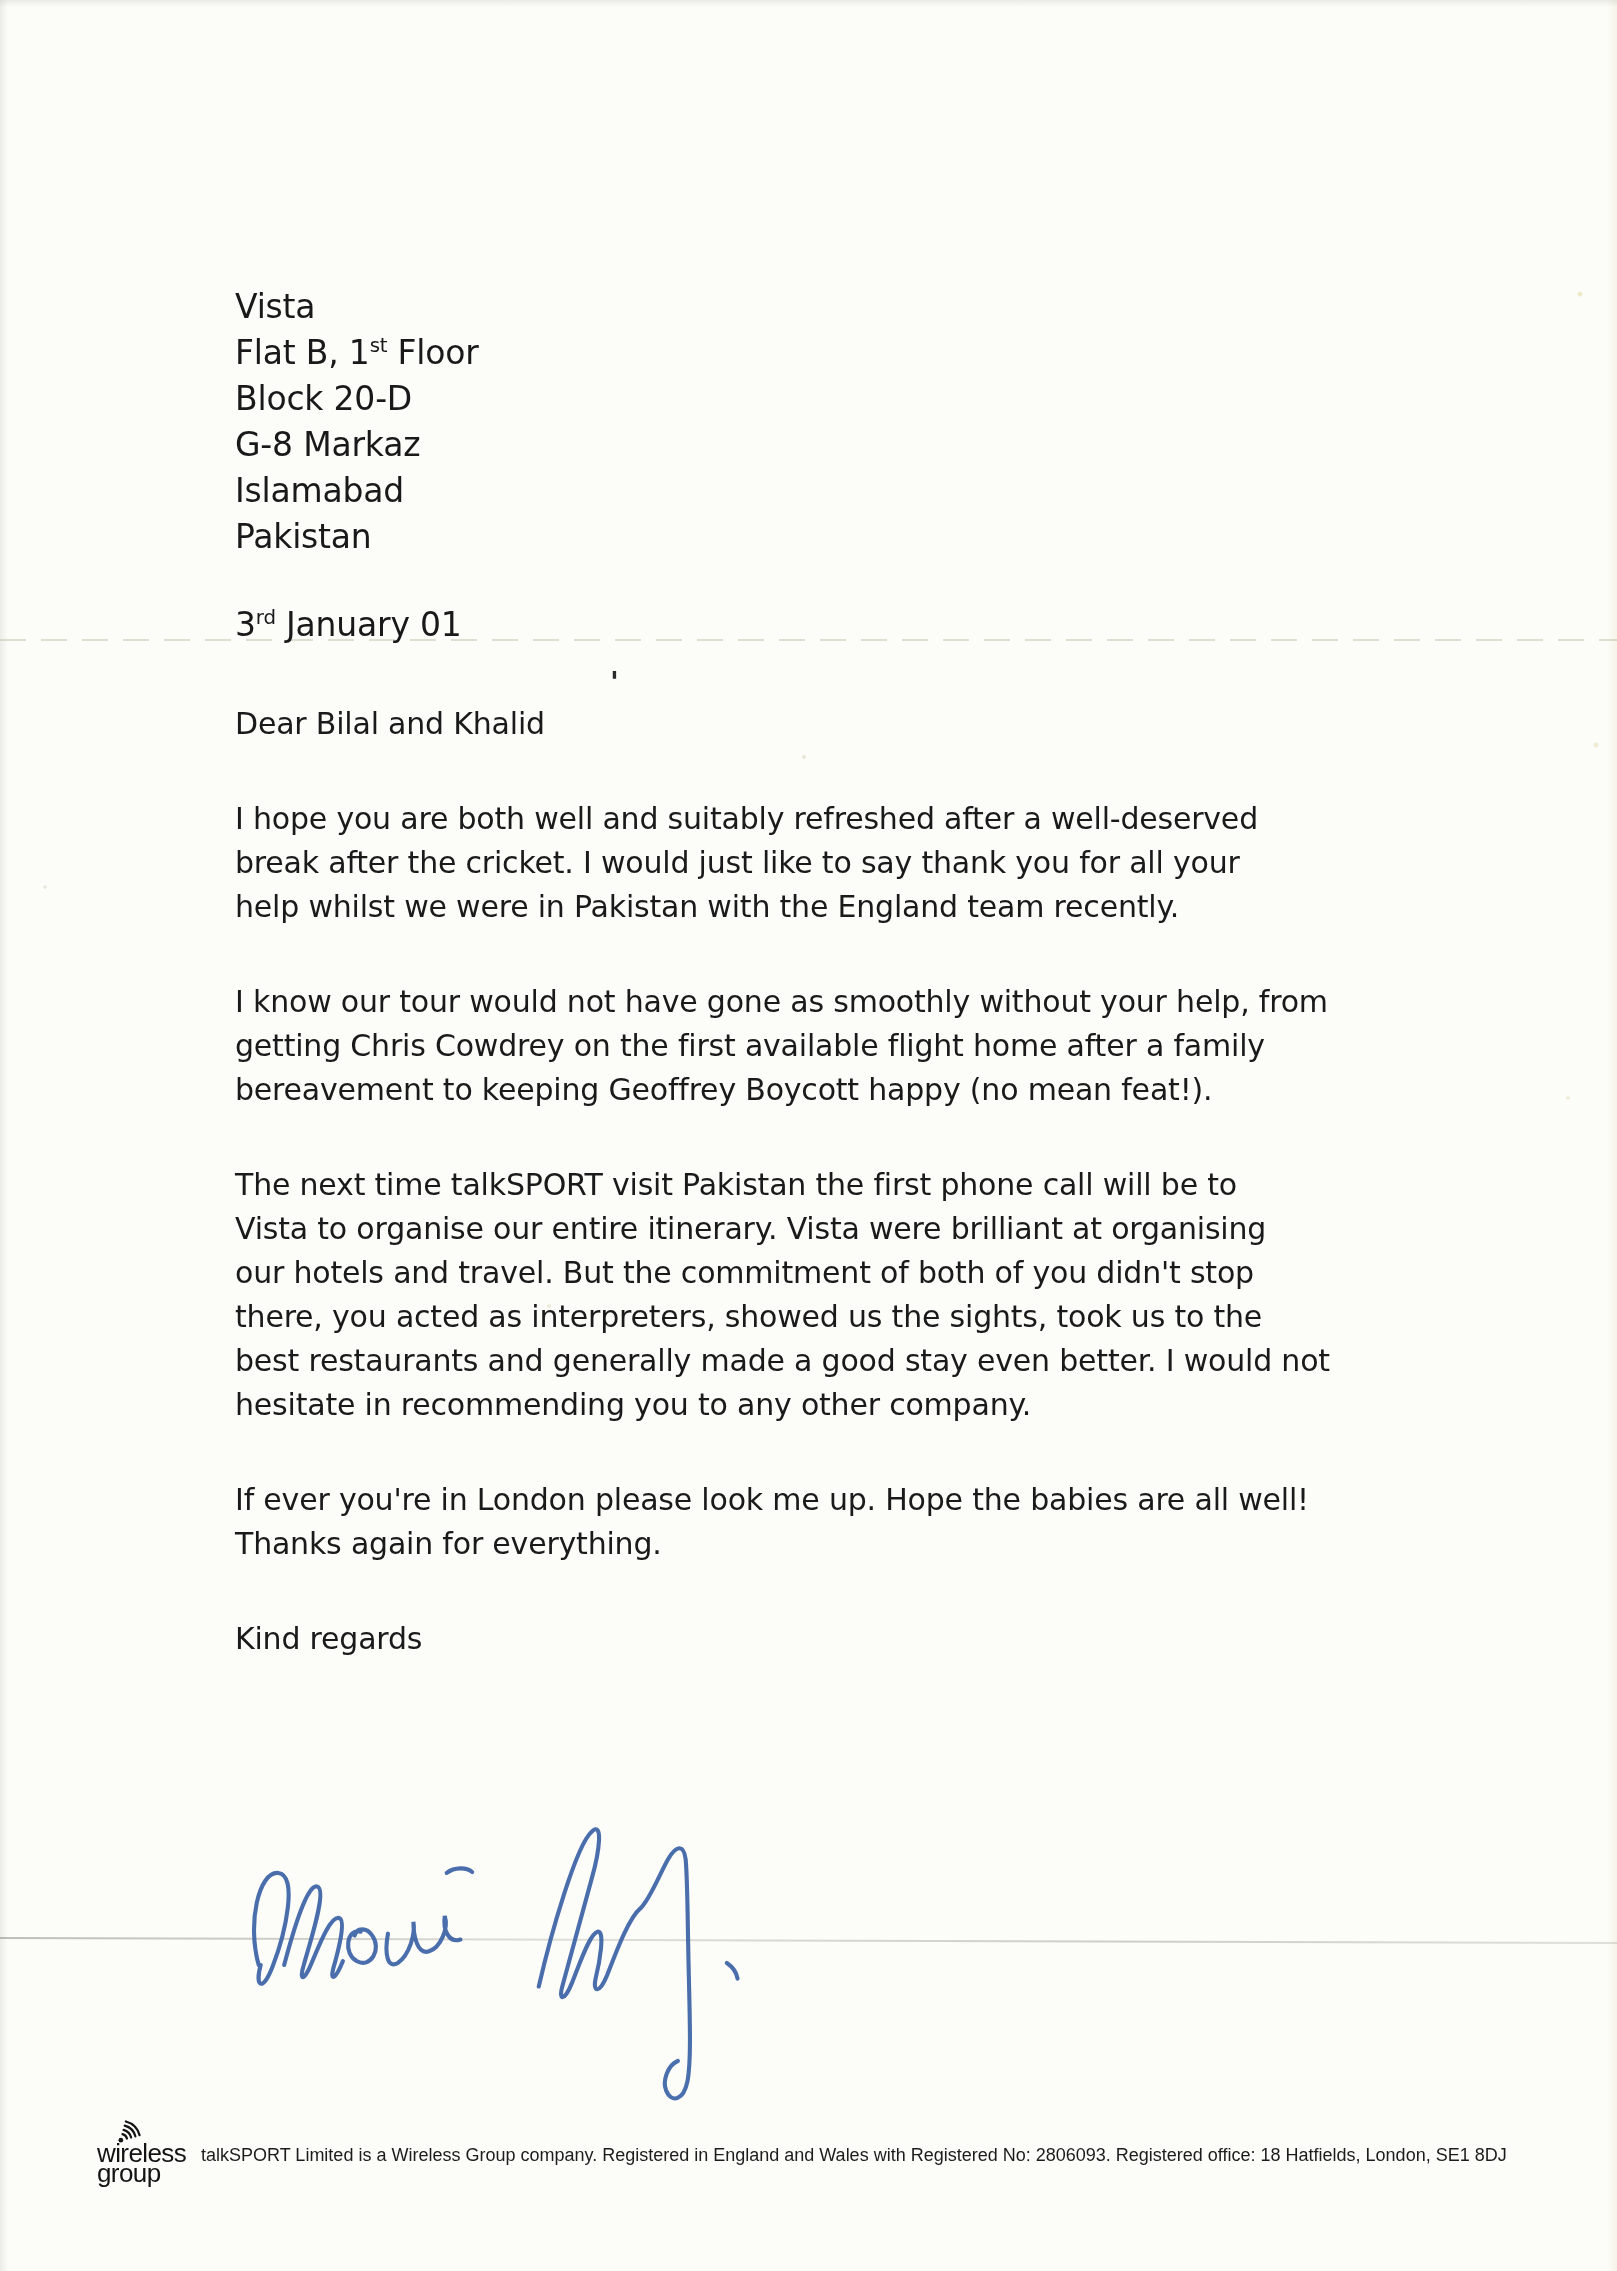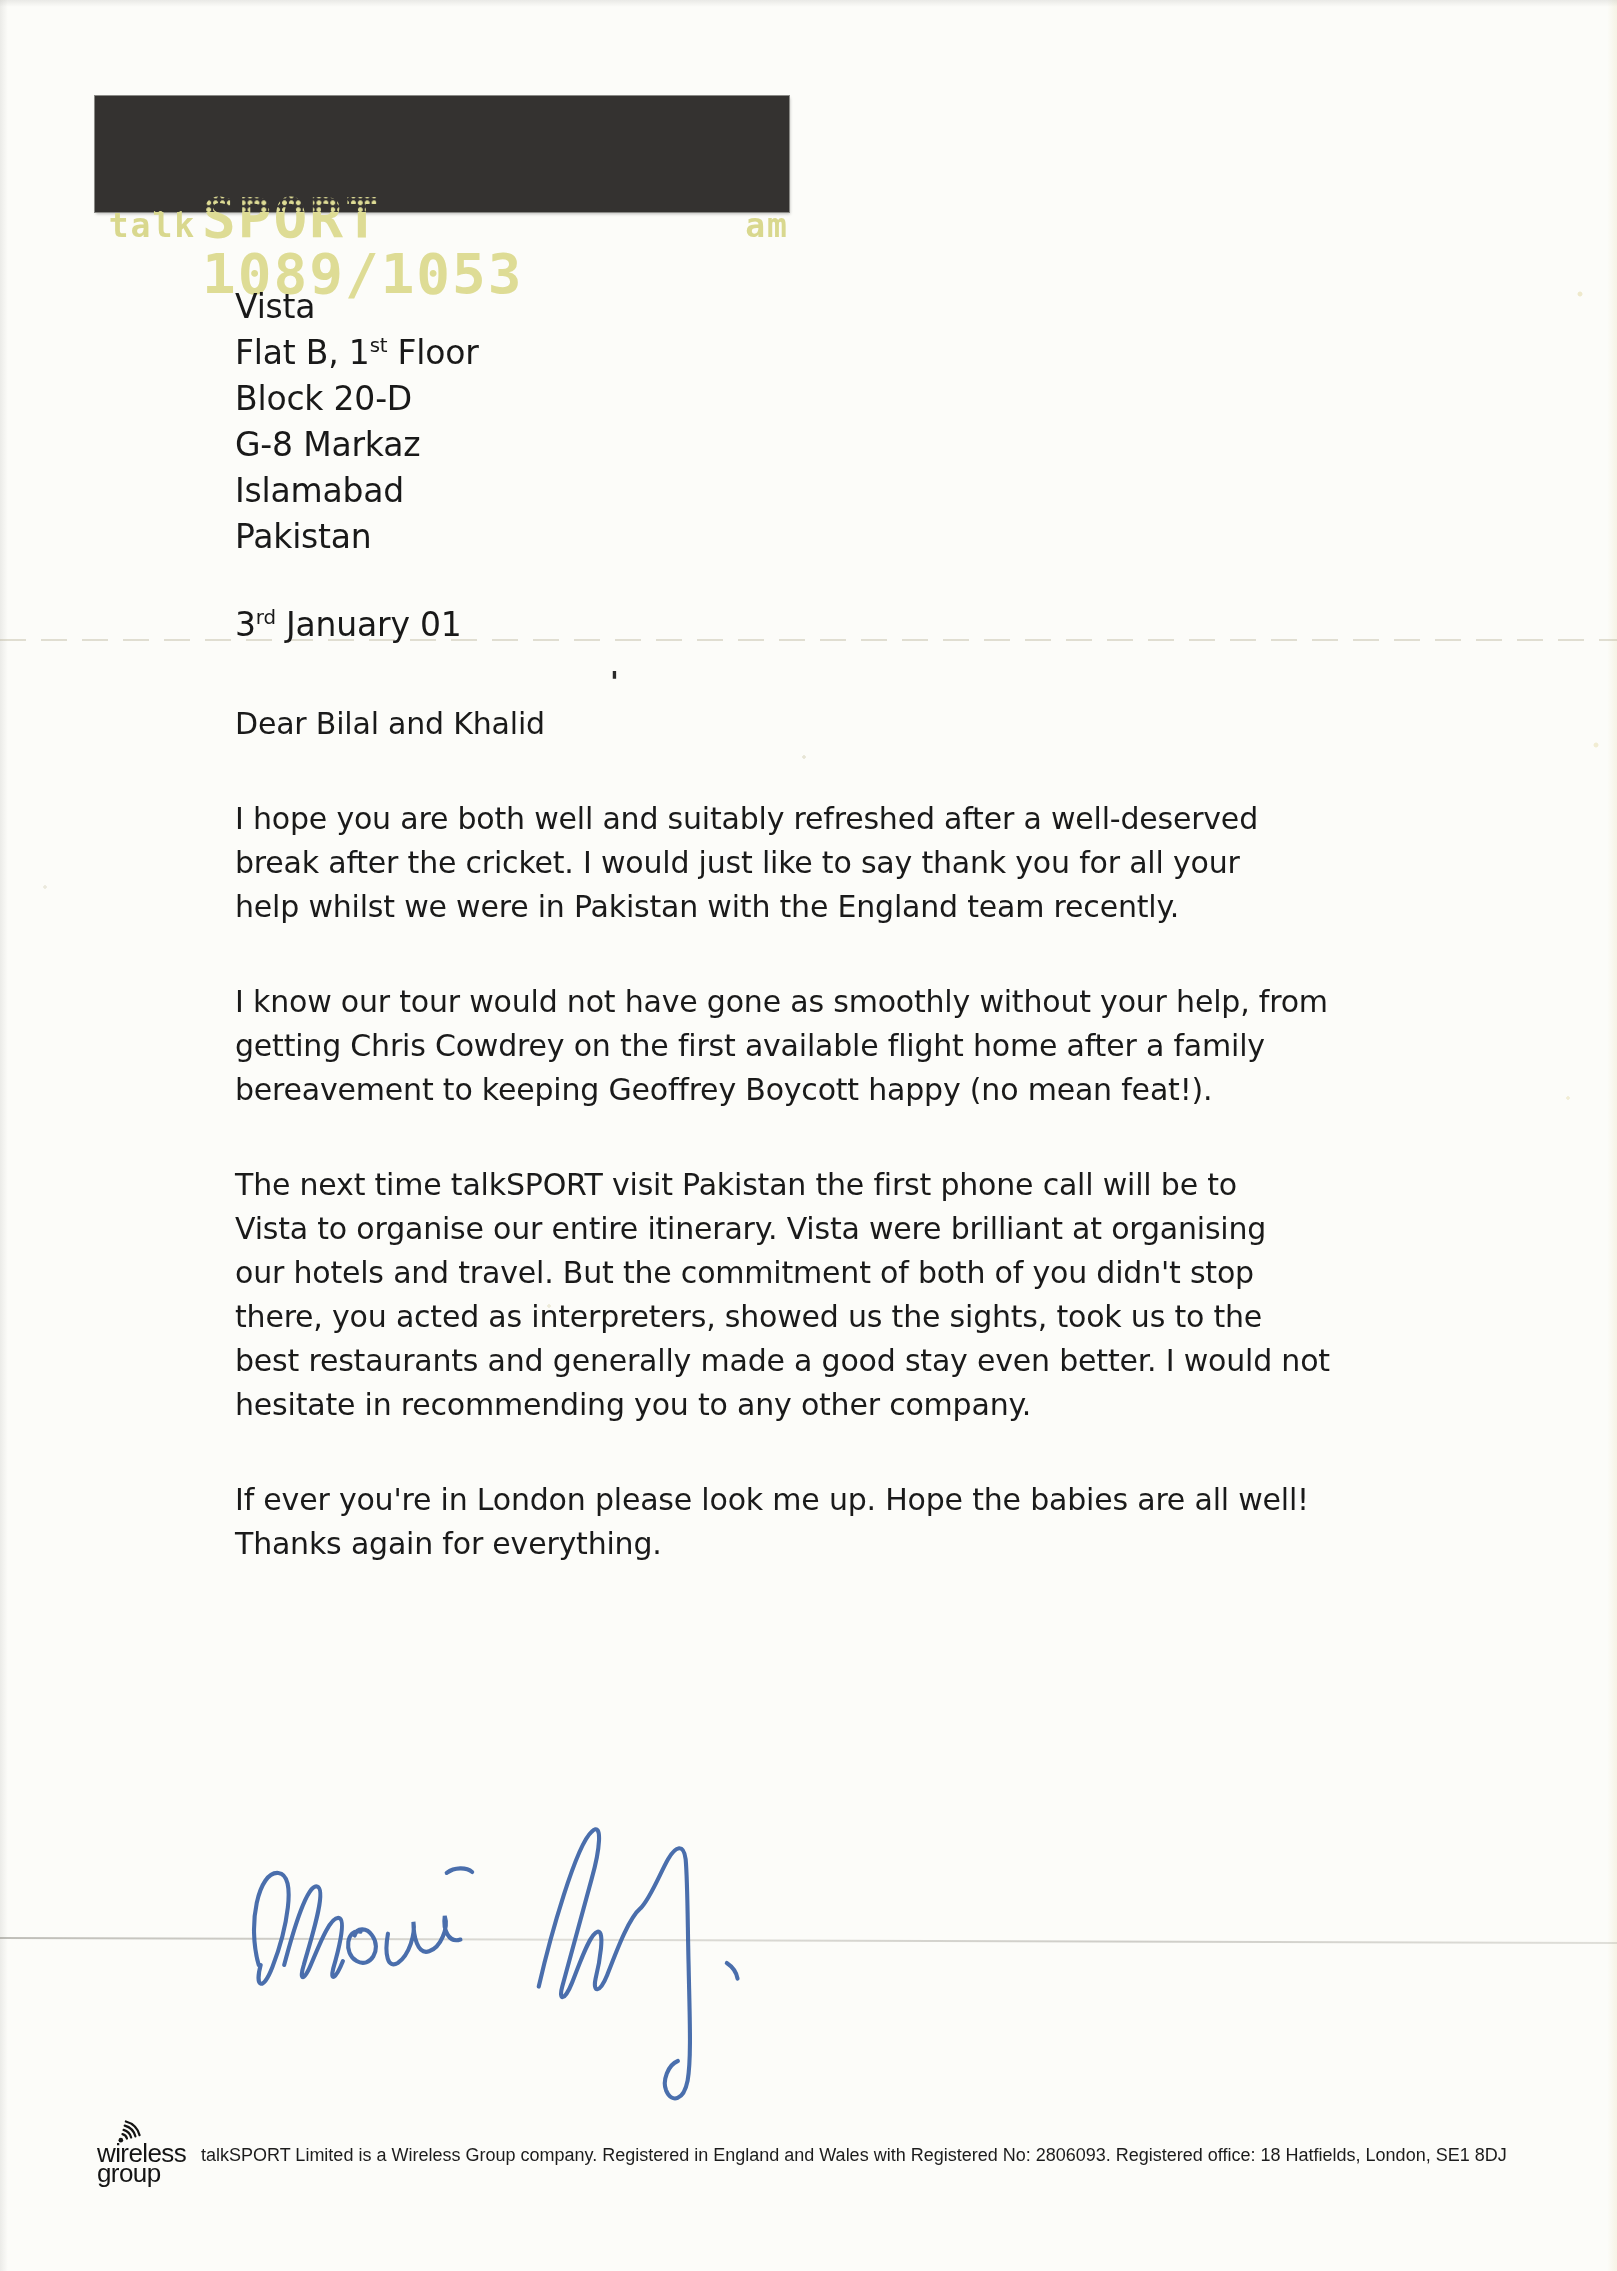--- a/index.html
+++ b/index.html
@@ -117,28 +117,20 @@
   }
 </style>
 </head>
 <body>
 
 <div class="page">
 
   <div class="fold fold-1"></div>
   <div class="fold fold-2"></div>
 
-  <div class="logo-box">
-    <div class="lg-row">
-      <span class="lg-talk">talk</span>
-      <span class="lg-main">SPORT 1089/1053</span>
-      <span class="lg-am">am</span>
-    </div>
-    <div class="logo-dots"></div>
-  </div>
 
 
   <div class="recipient">
     <div>Vista</div>
     <div>
       <span>Flat B, 1</span><sup>st</sup><span> Floor</span>
     </div>
     <div>Block 20-D</div>
     <div>G-8 Markaz</div>
     <div>Islamabad</div>
@@ -160,20 +152,21 @@
 getting Chris Cowdrey on the first available flight home after a family
 bereavement to keeping Geoffrey Boycott happy (no mean feat!).</div>
     <div class="para">The next time talkSPORT visit Pakistan the first phone call will be to
 Vista to organise our entire itinerary. Vista were brilliant at organising
 our hotels and travel. But the commitment of both of you didn't stop
 there, you acted as interpreters, showed us the sights, took us to the
 best restaurants and generally made a good stay even better. I would not
 hesitate in recommending you to any other company.</div>
     <div class="para">If ever you're in London please look me up. Hope the babies are all well!
 Thanks again for everything.</div>
+    <div class="para">Kind regards</div>
   </div>
 
   <svg class="sig-svg" width="519" height="294" viewBox="0 0 530 300">
     <g fill="none" stroke="#3b63a6" stroke-width="4.2" stroke-linecap="round" opacity="0.92">
       <path d="M14,150 C2,108 14,54 34,56 C54,58 42,116 28,152 C18,178 10,172 16,150"></path>
       <path d="M40,150 C50,112 64,66 74,70 C84,74 66,128 60,150 C55,166 60,168 68,148 C78,124 88,100 96,102 C104,104 94,140 90,154 C87,166 92,166 100,146"></path>
       <path d="M118,116 C104,112 100,138 114,146 C128,154 140,134 130,120 C124,111 114,112 112,120"></path>
       <path d="M146,118 C142,140 146,154 156,148 C168,140 174,118 172,106 C172,120 176,140 188,136 C200,132 208,112 204,100 C202,114 208,128 220,124"></path>
       <path d="M206,56 C214,50 226,50 232,55"></path>
       <path d="M300,172 C312,120 338,28 354,14 C366,2 362,34 354,62 C342,106 330,150 324,172 C320,186 326,188 334,168 C342,148 352,118 360,116 C368,114 362,148 358,164 C355,178 362,180 370,160 C380,134 392,102 404,92 C414,82 424,56 432,42 C440,28 448,26 450,42 C452,64 452,110 453,150 C454,200 456,246 452,268 C448,288 436,292 430,278 C426,268 432,252 442,248"></path>

